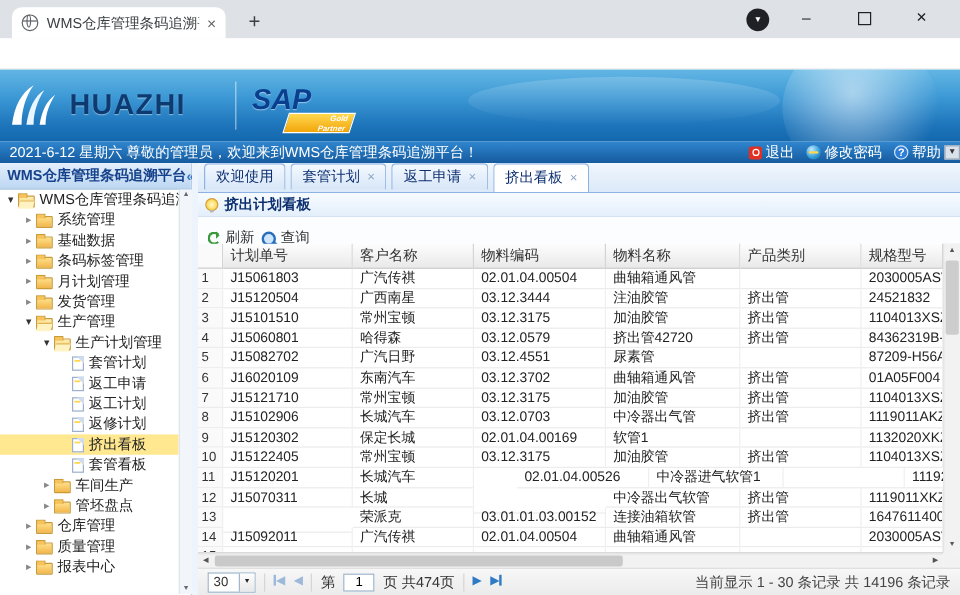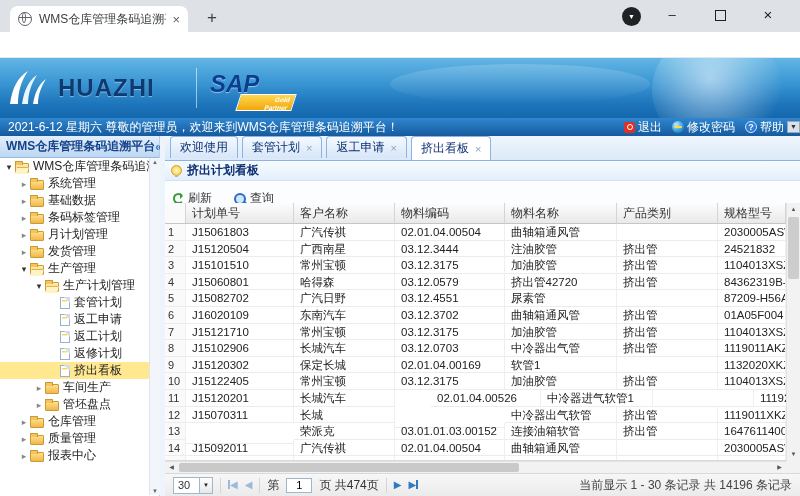--- a/index.html
+++ b/index.html
@@ -113,21 +113,21 @@
       background:linear-gradient(#f4f9ff,#d7e6f7);padding:0 9px;display:flex;align-items:center;gap:6px;
       font-size:12px;color:#0c2f70;position:relative;}
   .ctab.active{background:#fff;height:23px;z-index:2;}
   .tclose{color:#8aa4c4;font-size:11px;}
   #panel-title-bar{left:0;top:25px;width:635px;height:20px;background:linear-gradient(#f7fbff,#e3effb);
       border-bottom:1px solid #d4e2f2;box-sizing:border-box;display:flex;align-items:center;gap:5px;padding-left:6px;}
   .bulb{width:9px;height:9px;border-radius:50%;background:radial-gradient(#fffbd0,#f7c518);border:1px solid #d89b2d;position:relative;flex:none;}
   .bulb::after{content:"";position:absolute;left:2.5px;top:9px;width:3px;height:2px;background:#b7b7b7;}
   #panel-title{font-size:12px;font-weight:bold;color:#0c2f70;}
   #grid-toolbar{left:0;top:45px;width:635px;height:36px;background:#fbfdff;border-bottom:1px solid #e2eaf4;
-      box-sizing:border-box;display:flex;align-items:center;gap:22px;padding-left:8px;font-size:12px;color:#333;}
+      box-sizing:border-box;display:flex;align-items:center;gap:6px;padding-left:8px;font-size:12px;color:#333;}
   .tool{display:flex;align-items:center;gap:4px;}
   .ic-refresh{width:11px;height:11px;border:2px solid #3a9a3a;border-radius:50%;border-right-color:transparent;box-sizing:border-box;position:relative;flex:none;}
   .ic-refresh::after{content:"";position:absolute;right:-4px;top:-2px;border:3px solid transparent;border-left-color:#3a9a3a;}
   .ic-search{width:8px;height:8px;border:2px solid #2a6fbd;border-radius:50%;position:relative;flex:none;background:#cfe6ff;}
   .ic-search::after{content:"";position:absolute;left:7px;top:7px;width:5px;height:2px;background:#2a6fbd;transform:rotate(45deg);}
 
   
   #grid{left:0;top:67px;width:621px;height:258px;overflow:hidden;border-bottom:1px solid #d9d9d9;box-sizing:border-box;}
   .gh{display:flex;height:21px;}
   .hcell{background:linear-gradient(#fdfdfd,#e9e9e9);border-right:1px solid #d4d4d4;border-bottom:1px solid #c6c6c6;
@@ -290,20 +290,25 @@
       </div>
       <div class="trow" style="padding-left: 48px;">
         <div class="exp"></div>
         <div class="ic doc"></div>
         <div class="tlabel">返修计划</div>
       </div>
       <div class="trow sel" style="padding-left: 48px;">
         <div class="exp"></div>
         <div class="ic doc"></div>
         <div class="tlabel">挤出看板</div>
+      </div>
+      <div class="trow" style="padding-left: 48px;">
+        <div class="exp"></div>
+        <div class="ic doc"></div>
+        <div class="tlabel">套管看板</div>
       </div>
       <div class="trow" style="padding-left: 33px;">
         <div class="exp">▸</div>
         <div class="ic folder"></div>
         <div class="tlabel">车间生产</div>
       </div>
       <div class="trow" style="padding-left: 33px;">
         <div class="exp">▸</div>
         <div class="ic folder"></div>
         <div class="tlabel">管坯盘点</div>

